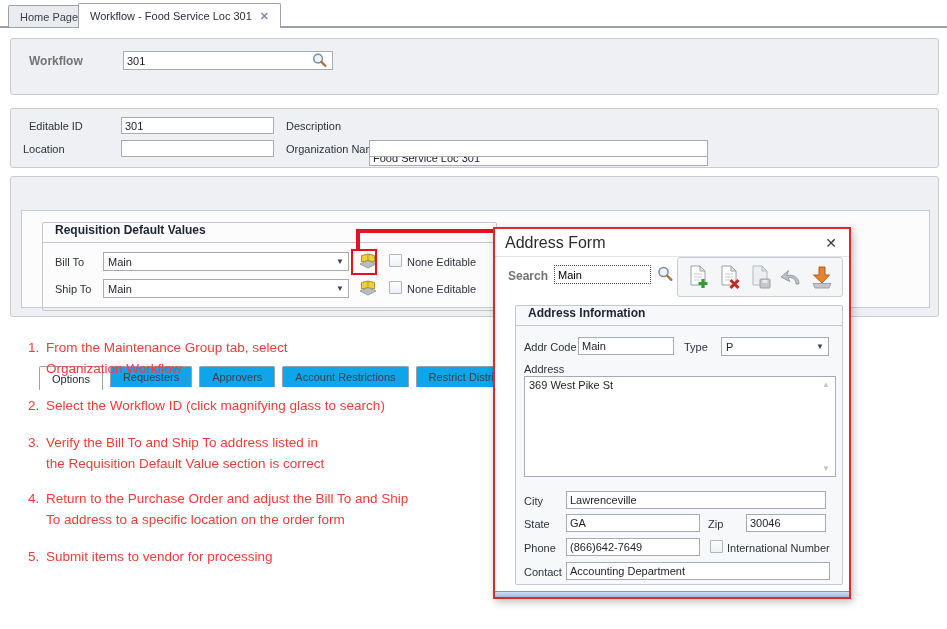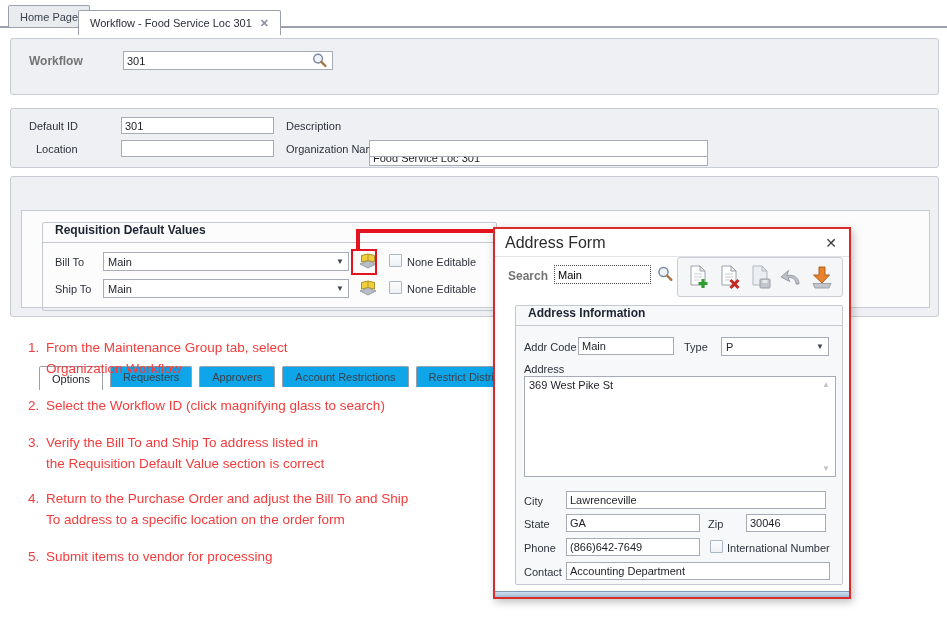--- a/index.html
+++ b/index.html
@@ -71,42 +71,42 @@
 </style>
 </head>
 <body>
 
 <div id="app">
 
   <div class="tabstrip-line"></div>
   <div class="doc-tab" style="left:8px; top:5px; height:22px;">
     <span>Home Page</span>
   </div>
-  <div class="doc-tab active" style="left:78px; top:10px; height:25px;">
+  <div class="doc-tab active" style="left:78px; top:3px; height:25px;">
     <span>Workflow - Food Service Loc 301</span>
     <span class="tab-close">✕</span>
   </div>
 
   <div class="panel" style="left:10px; top:38px; width:929px; height:57px;">
     <span class="lbl b" style="left:18px; top:15px;">Workflow</span>
     <input class="tb" style="left: 112px; top: 12px; width: 210px; height: 19px;" value="301">
     <span class="icon-abs" style="left:300px; top:13px;">
       <svg width="17" height="17" viewBox="0 0 18 18">
           <circle cx="7.5" cy="7" r="4.6" fill="#eef4fb" stroke="#7a8aa0" stroke-width="1.5"></circle>
           <line x1="11" y1="10.5" x2="15.3" y2="14.8" stroke="#a9743c" stroke-width="2.4" stroke-linecap="round"></line>
         </svg>
     </span>
   </div>
 
   <div class="panel" style="left:10px; top:108px; width:929px; height:60px;">
-    <span class="lbl" style="left:18px; top:11px;">Default ID</span>
+    <span class="lbl" style="left:18px; top:11px;">Editable ID</span>
     <input class="tb" style="left: 110px; top: 8px; width: 153px; height: 17px;" value="301">
     <span class="lbl" style="left:275px; top:11px;">Description</span>
     <input class="tb" style="left: 358px; top: 8px; width: 339px; height: 17px; margin-top: 32px;" value="Food Service Loc 301">
-    <span class="lbl" style="left:25px; top:34px;">Location</span>
+    <span class="lbl" style="left:12px; top:34px;">Location</span>
     <input class="tb" style="left: 110px; top: 31px; width: 153px; height: 17px;" value="">
     <span class="lbl" style="left:275px; top:34px;">Organization Name</span>
     <input class="tb" style="left: 358px; top: 31px; width: 339px; height: 17px;" value="">
   </div>
 
   <div class="panel" style="left:10px; top:176px; width:929px; height:141px;">
     <div class="sec-tabs">
       <div class="sec-tab active">
           <span>Options</span>
         </div>

